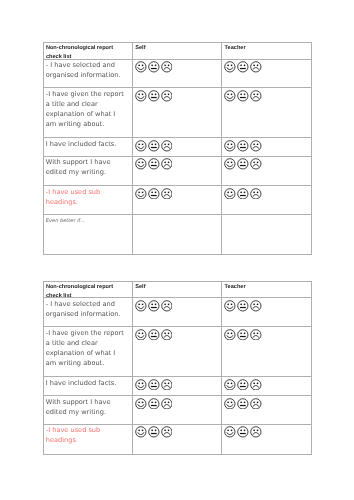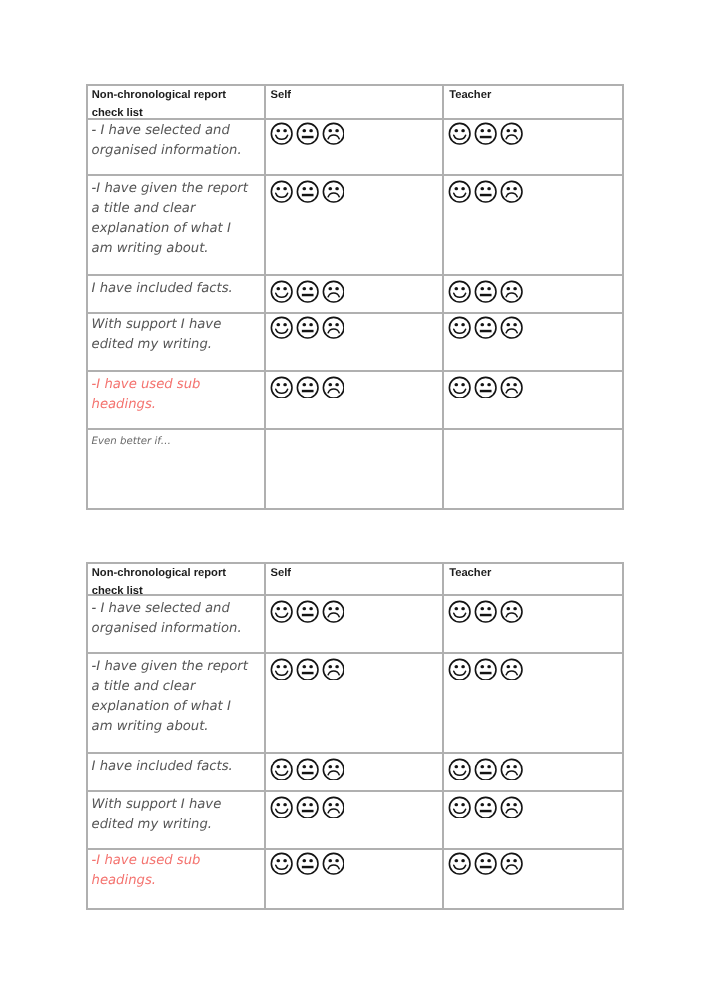--- a/index.html
+++ b/index.html
@@ -11,21 +11,21 @@
   .tbl{position:absolute;border-collapse:collapse;table-layout:fixed;border-spacing:0;}
   .tbl td{border:0.8px solid #b0b0b0;vertical-align:top;padding:0;background:#ffffff;
           overflow:hidden;position:relative;}
   .tbl td.hdcell{padding:0;}
   .hdtxt{font-family:"Liberation Sans",sans-serif;font-weight:bold;
          font-size:5.6px;line-height:8.7px;color:#1c1c1c;white-space:pre;
          position:absolute;left:2.3px;top:0.9px;}
   .tbl td.bodycell{padding:0;}
   
   .hw{font-family:"DejaVu Sans",sans-serif;font-size:6.6px;line-height:10.0px;
-      color:#555555;font-style:italic;white-space:pre;
+      color:#555555;white-space:pre;
       position:absolute;left:2.2px;top:0.6px;}
   .hw.red{color:#f4736f;}
   .hw.small{font-size:5.1px;line-height:6px;color:#6a6a6a;font-style:italic;top:3.4px;}
   .tbl td.facecell{padding:0;}
   .faces{display:flex;gap:1.1px;position:absolute;left:2.2px;top:1.6px;}
   .faces svg{display:block;}
 </style>
 </head>
 <body>
 

